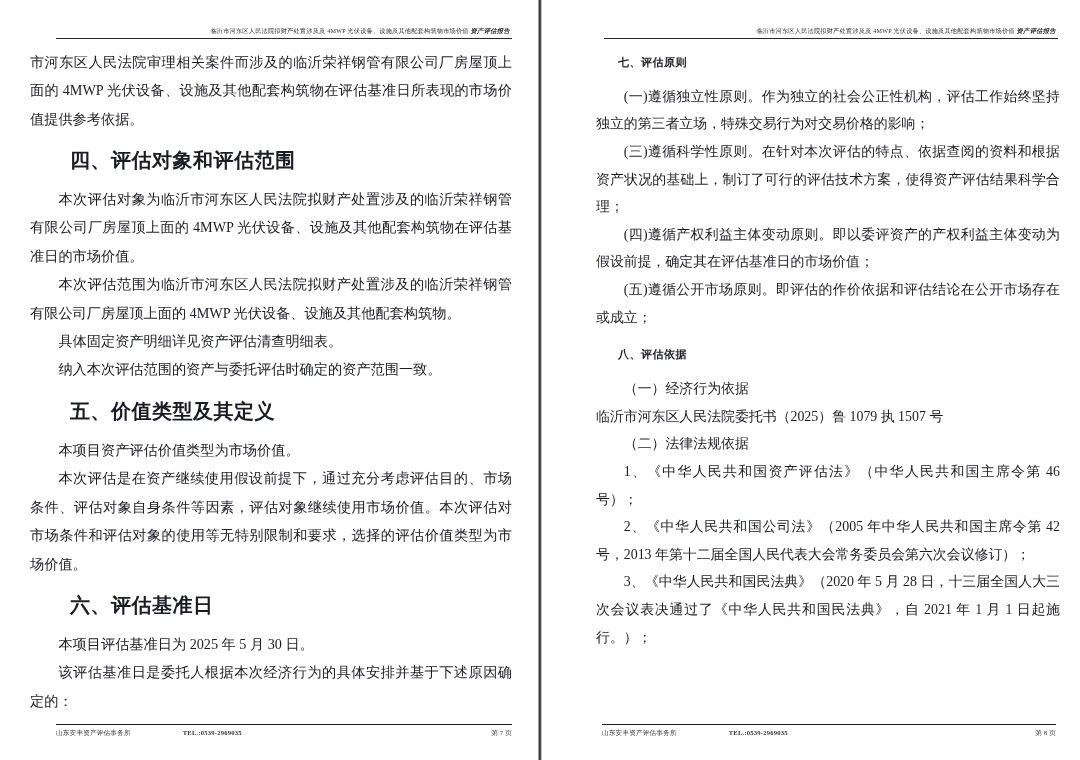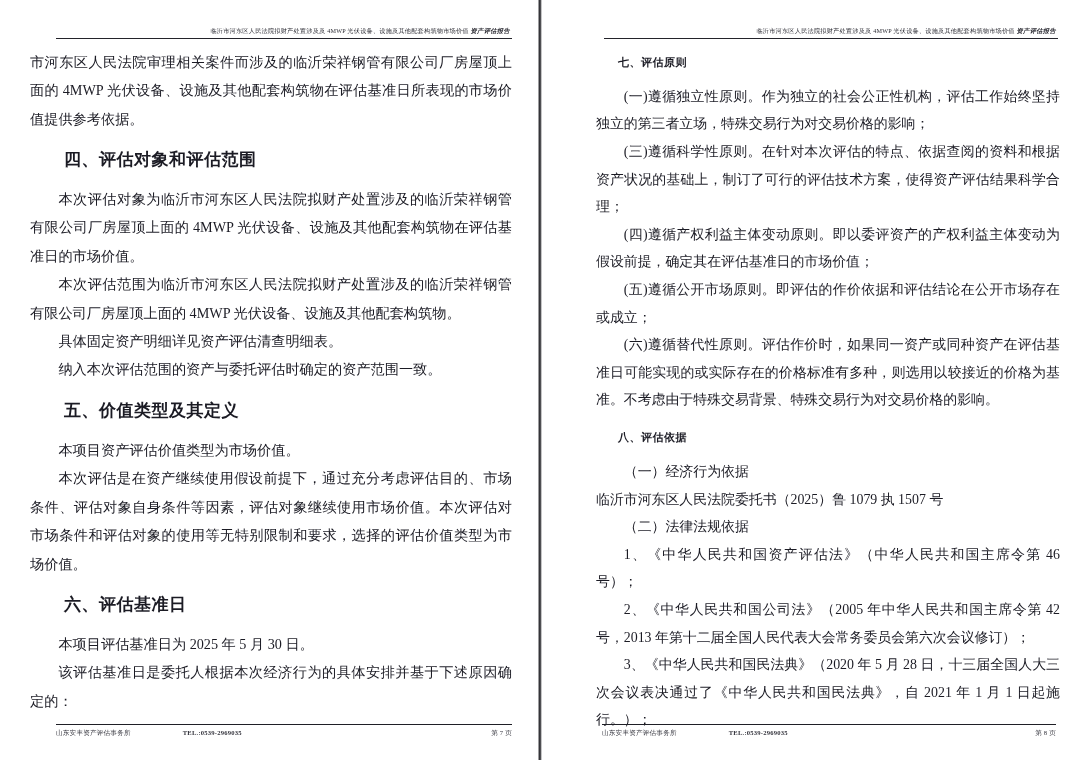--- a/index.html
+++ b/index.html
@@ -86,21 +86,21 @@
 
   p {
     margin: 0;
     text-indent: 0;
   }
   p.ind {
     text-indent: 2em;
   }
   h2.section {
     margin: 14px 0 12px 0;
-    font-size: 17px;
+    font-size: 20px;
     line-height: 26px;
     font-weight: bold;
     text-indent: 2em;
     letter-spacing: 0.5px;
   }
   .page-right h2.section {
     margin: 10px 0 8px 0;
     font-size: 11px;
   }
 
@@ -188,21 +188,20 @@
     <div class="rule-top"></div>
 
     <div class="body-col">
 
       <h2 class="section">七、评估原则</h2>
 
       <p class="ind">(一)遵循独立性原则。作为独立的社会公正性机构，评估工作始终坚持独立的第三者立场，特殊交易行为对交易价格的影响；</p>
       <p class="ind">(三)遵循科学性原则。在针对本次评估的特点、依据查阅的资料和根据资产状况的基础上，制订了可行的评估技术方案，使得资产评估结果科学合理；</p>
       <p class="ind">(四)遵循产权利益主体变动原则。即以委评资产的产权利益主体变动为假设前提，确定其在评估基准日的市场价值；</p>
       <p class="ind">(五)遵循公开市场原则。即评估的作价依据和评估结论在公开市场存在或成立；</p>
-      <p class="ind">(六)遵循替代性原则。评估作价时，如果同一资产或同种资产在评估基准日可能实现的或实际存在的价格标准有多种，则选用以较接近的价格为基准。不考虑由于特殊交易背景、特殊交易行为对交易价格的影响。</p>
 
       <h2 class="section">八、评估依据</h2>
 
       <p class="ind">（一）经济行为依据</p>
       <p>临沂市河东区人民法院委托书（2025）鲁 1079 执 1507 号</p>
 
       <p class="ind">（二）法律法规依据</p>
       <p class="ind">1、《中华人民共和国资产评估法》（中华人民共和国主席令第 46 号）；</p>
       <p class="ind">2、《中华人民共和国公司法》（2005 年中华人民共和国主席令第 42 号，2013 年第十二届全国人民代表大会常务委员会第六次会议修订）；</p>
       <p class="ind">3、《中华人民共和国民法典》（2020 年 5 月 28 日，十三届全国人大三次会议表决通过了《中华人民共和国民法典》，自 2021 年 1 月 1 日起施行。）；</p>

